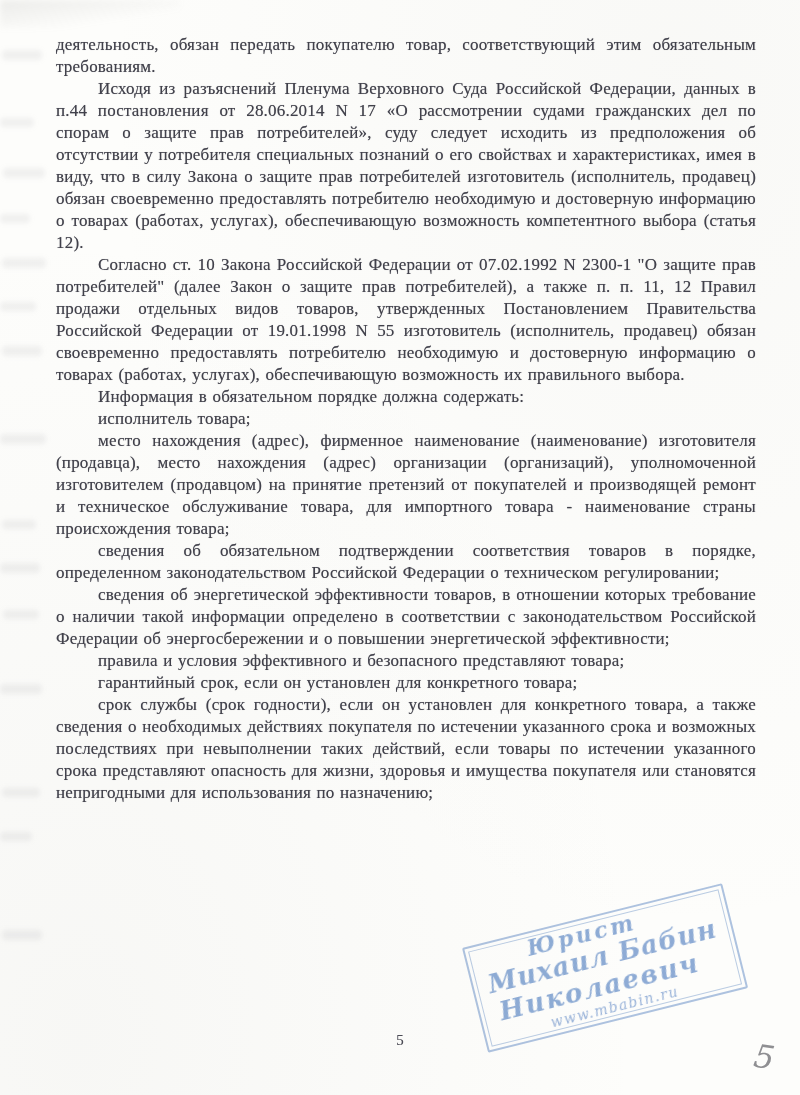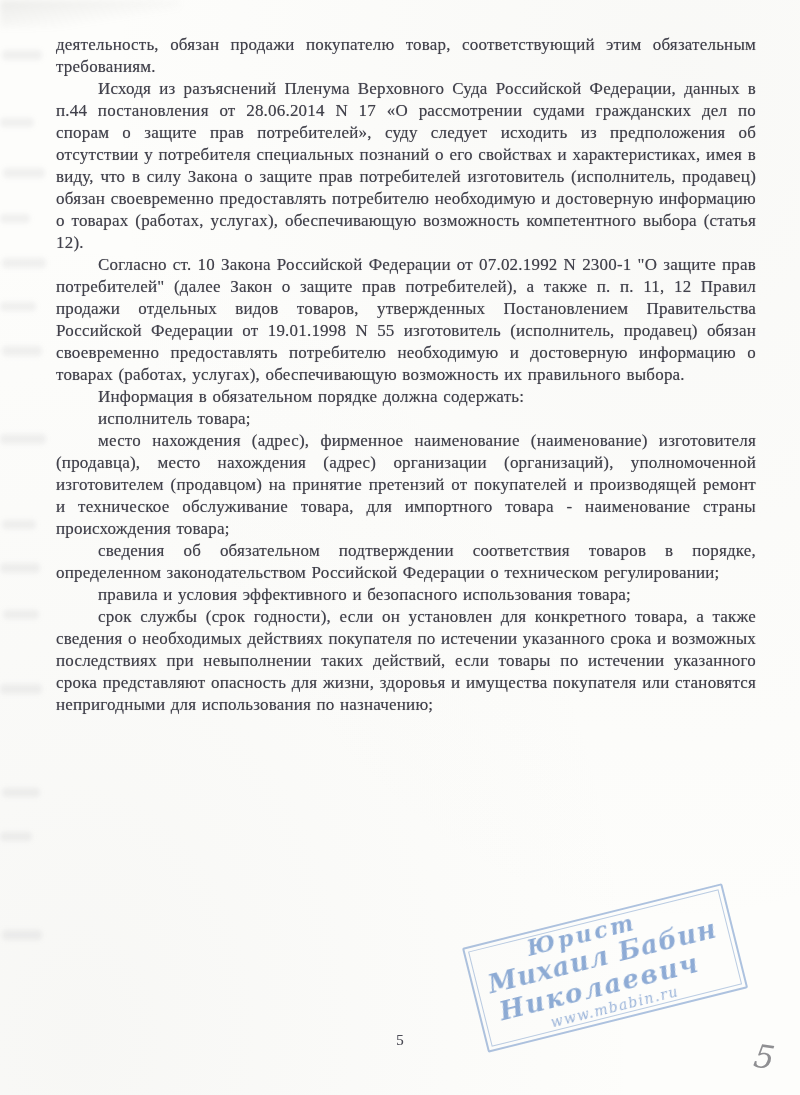--- a/index.html
+++ b/index.html
@@ -90,38 +90,40 @@
     <div class="smudge" style="left:0px; top:563px; width:40px; height:10px;"></div>
     <div class="smudge" style="left:3px; top:610px; width:36px; height:9px;"></div>
     <div class="smudge" style="left:0px; top:684px; width:42px; height:10px;"></div>
     <div class="smudge" style="left:2px; top:788px; width:38px; height:9px;"></div>
     <div class="smudge" style="left:0px; top:832px; width:32px; height:9px;"></div>
     <div class="smudge" style="left:2px; top:930px; width:40px; height:10px;"></div>
   </div>
 
   <div class="text-block">
 
-      <p class="para">деятельность, обязан продажи покупателю товар, соответствующий этим обязательным требованиям.</p>
+      <p class="para">деятельность, обязан передать покупателю товар, соответствующий этим обязательным требованиям.</p>
 
       <p class="para">Исходя из разъяснений Пленума Верховного Суда Российской Федерации, данных в п.44 постановления от 28.06.2014 N 17 «О рассмотрении судами гражданских дел по спорам о защите прав потребителей», суду следует исходить из предположения об отсутствии у потребителя специальных познаний о его свойствах и характеристиках, имея в виду, что в силу Закона о защите прав потребителей изготовитель (исполнитель, продавец) обязан своевременно предоставлять потребителю необходимую и достоверную информацию о товарах (работах, услугах), обеспечивающую возможность компетентного выбора (статья 12).</p>
 
       <p class="para">Согласно ст. 10 Закона Российской Федерации от 07.02.1992 N 2300-1 "О защите прав потребителей" (далее Закон о защите прав потребителей), а также п. п. 11, 12 Правил продажи отдельных видов товаров, утвержденных Постановлением Правительства Российской Федерации от 19.01.1998 N 55 изготовитель (исполнитель, продавец) обязан своевременно предоставлять потребителю необходимую и достоверную информацию о товарах (работах, услугах), обеспечивающую возможность их правильного выбора.</p>
 
       <p class="para">Информация в обязательном порядке должна содержать:</p>
 
       <p class="para">исполнитель товара;</p>
 
       <p class="para">место нахождения (адрес), фирменное наименование (наименование) изготовителя (продавца), место нахождения (адрес) организации (организаций), уполномоченной изготовителем (продавцом) на принятие претензий от покупателей и производящей ремонт и техническое обслуживание товара, для импортного товара - наименование страны происхождения товара;</p>
 
       <p class="para">сведения об обязательном подтверждении соответствия товаров в порядке, определенном законодательством Российской Федерации о техническом регулировании;</p>
 
 
+      <p class="para">сведения об энергетической эффективности товаров, в отношении которых требование о наличии такой информации определено в соответствии с законодательством Российской Федерации об энергосбережении и о повышении энергетической эффективности;</p>
 
-      <p class="para">правила и условия эффективного и безопасного использования товара;</p>
+      <p class="para">правила и условия эффективного и безопасного представляют товара;</p>
 
+      <p class="para">гарантийный срок, если он установлен для конкретного товара;</p>
 
       <p class="para">срок службы (срок годности), если он установлен для конкретного товара, а также сведения о необходимых действиях покупателя по истечении указанного срока и возможных последствиях при невыполнении таких действий, если товары по истечении указанного срока представляют опасность для жизни, здоровья и имущества покупателя или становятся непригодными для использования по назначению;</p>
 
     </div>
 
   <div class="stamp">
     <div class="stamp-inner"></div>
     <div class="stamp-content">
       <div class="stamp-title">Юрист</div>
       <div class="stamp-name1">Михаил Бабин</div>

